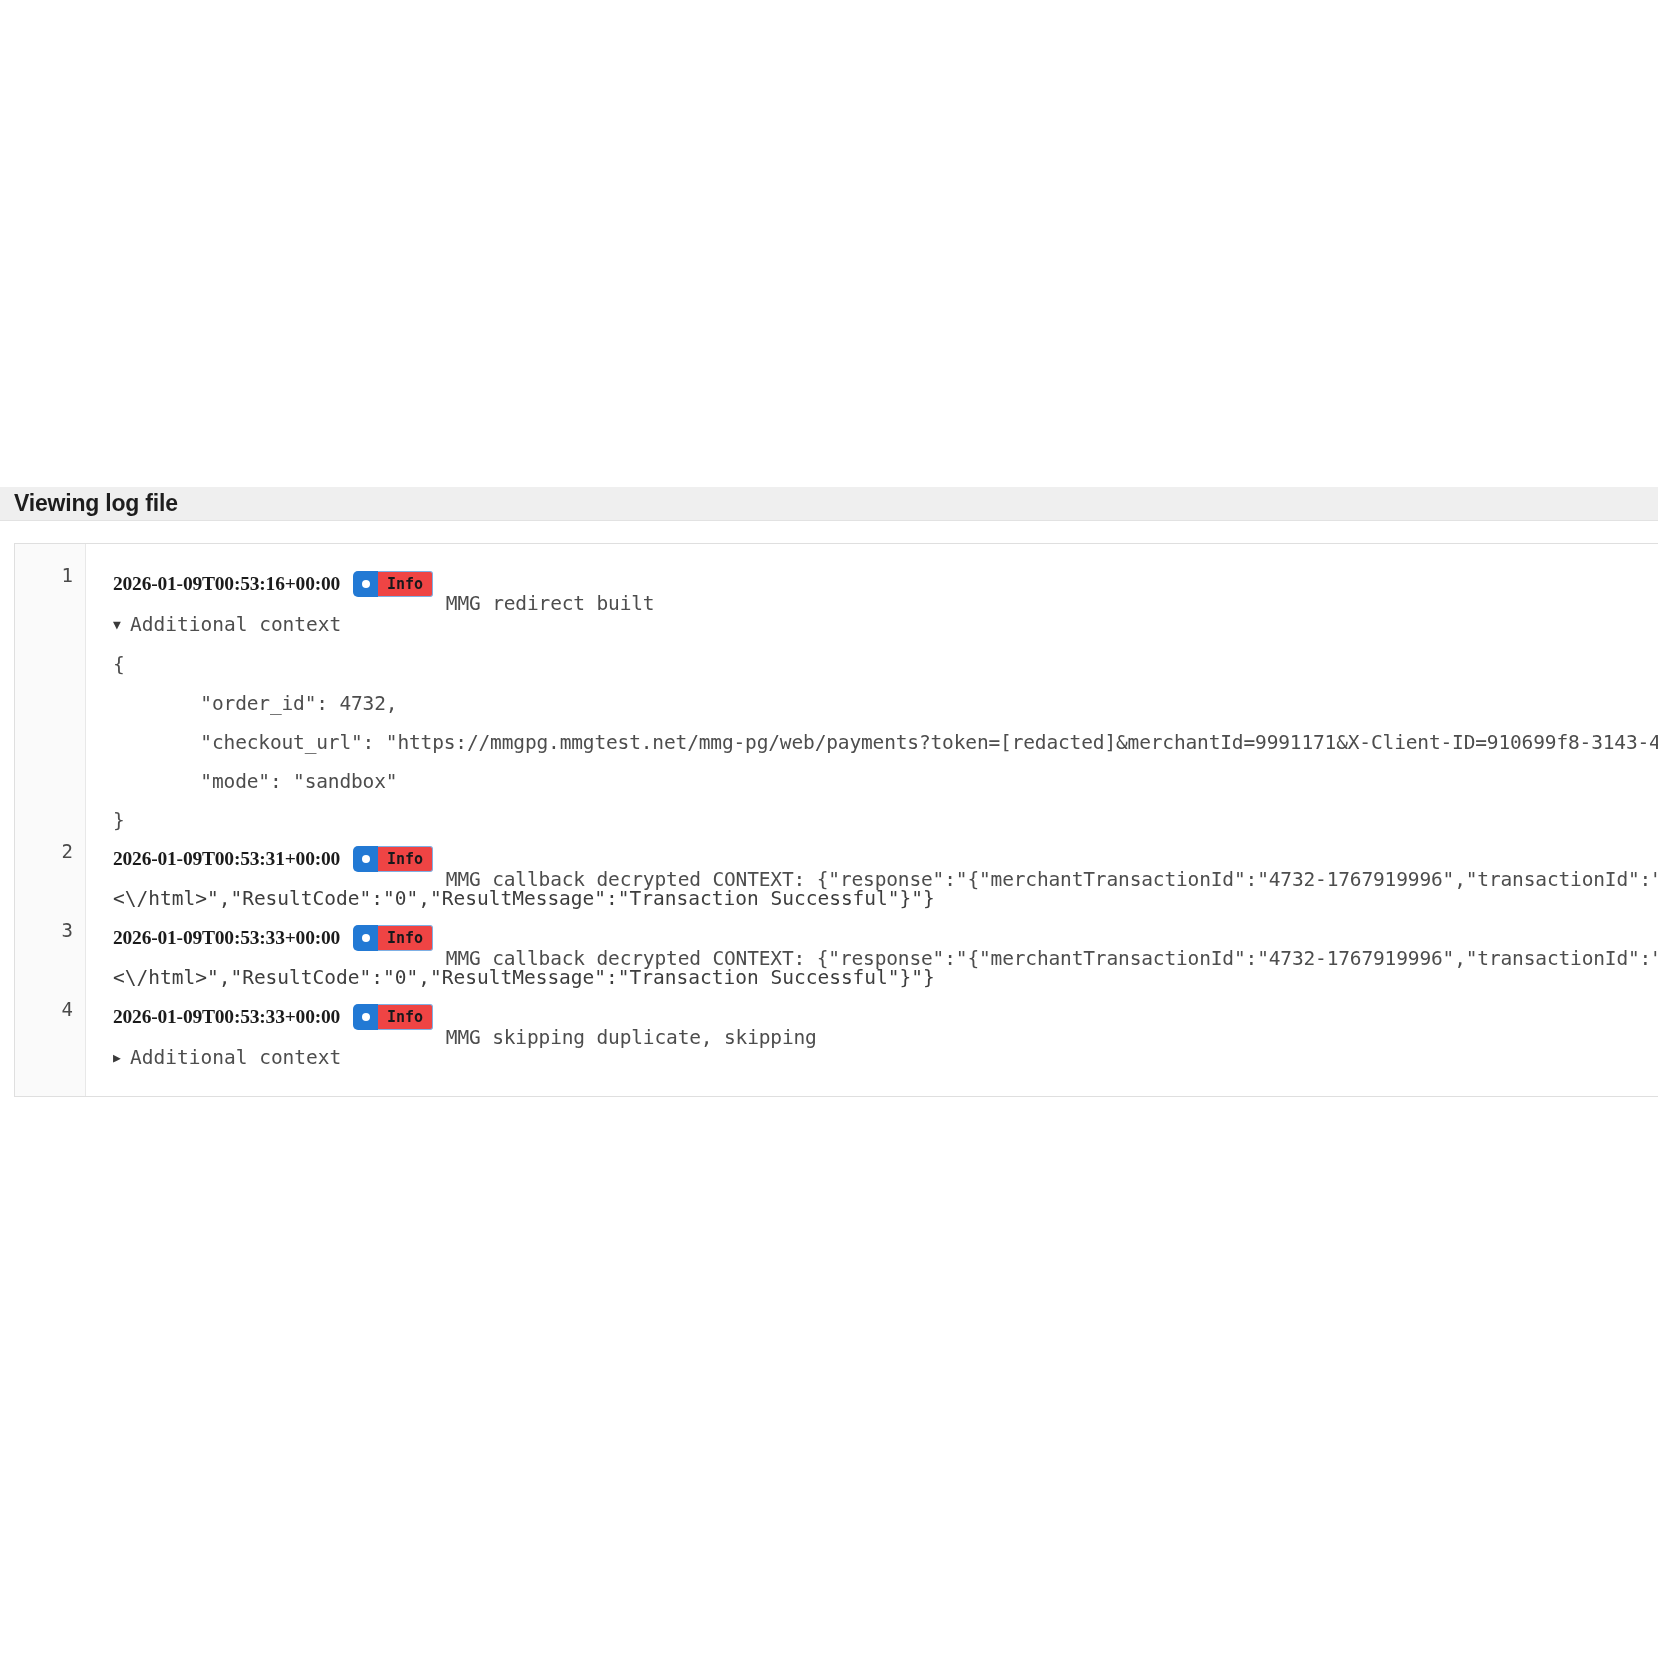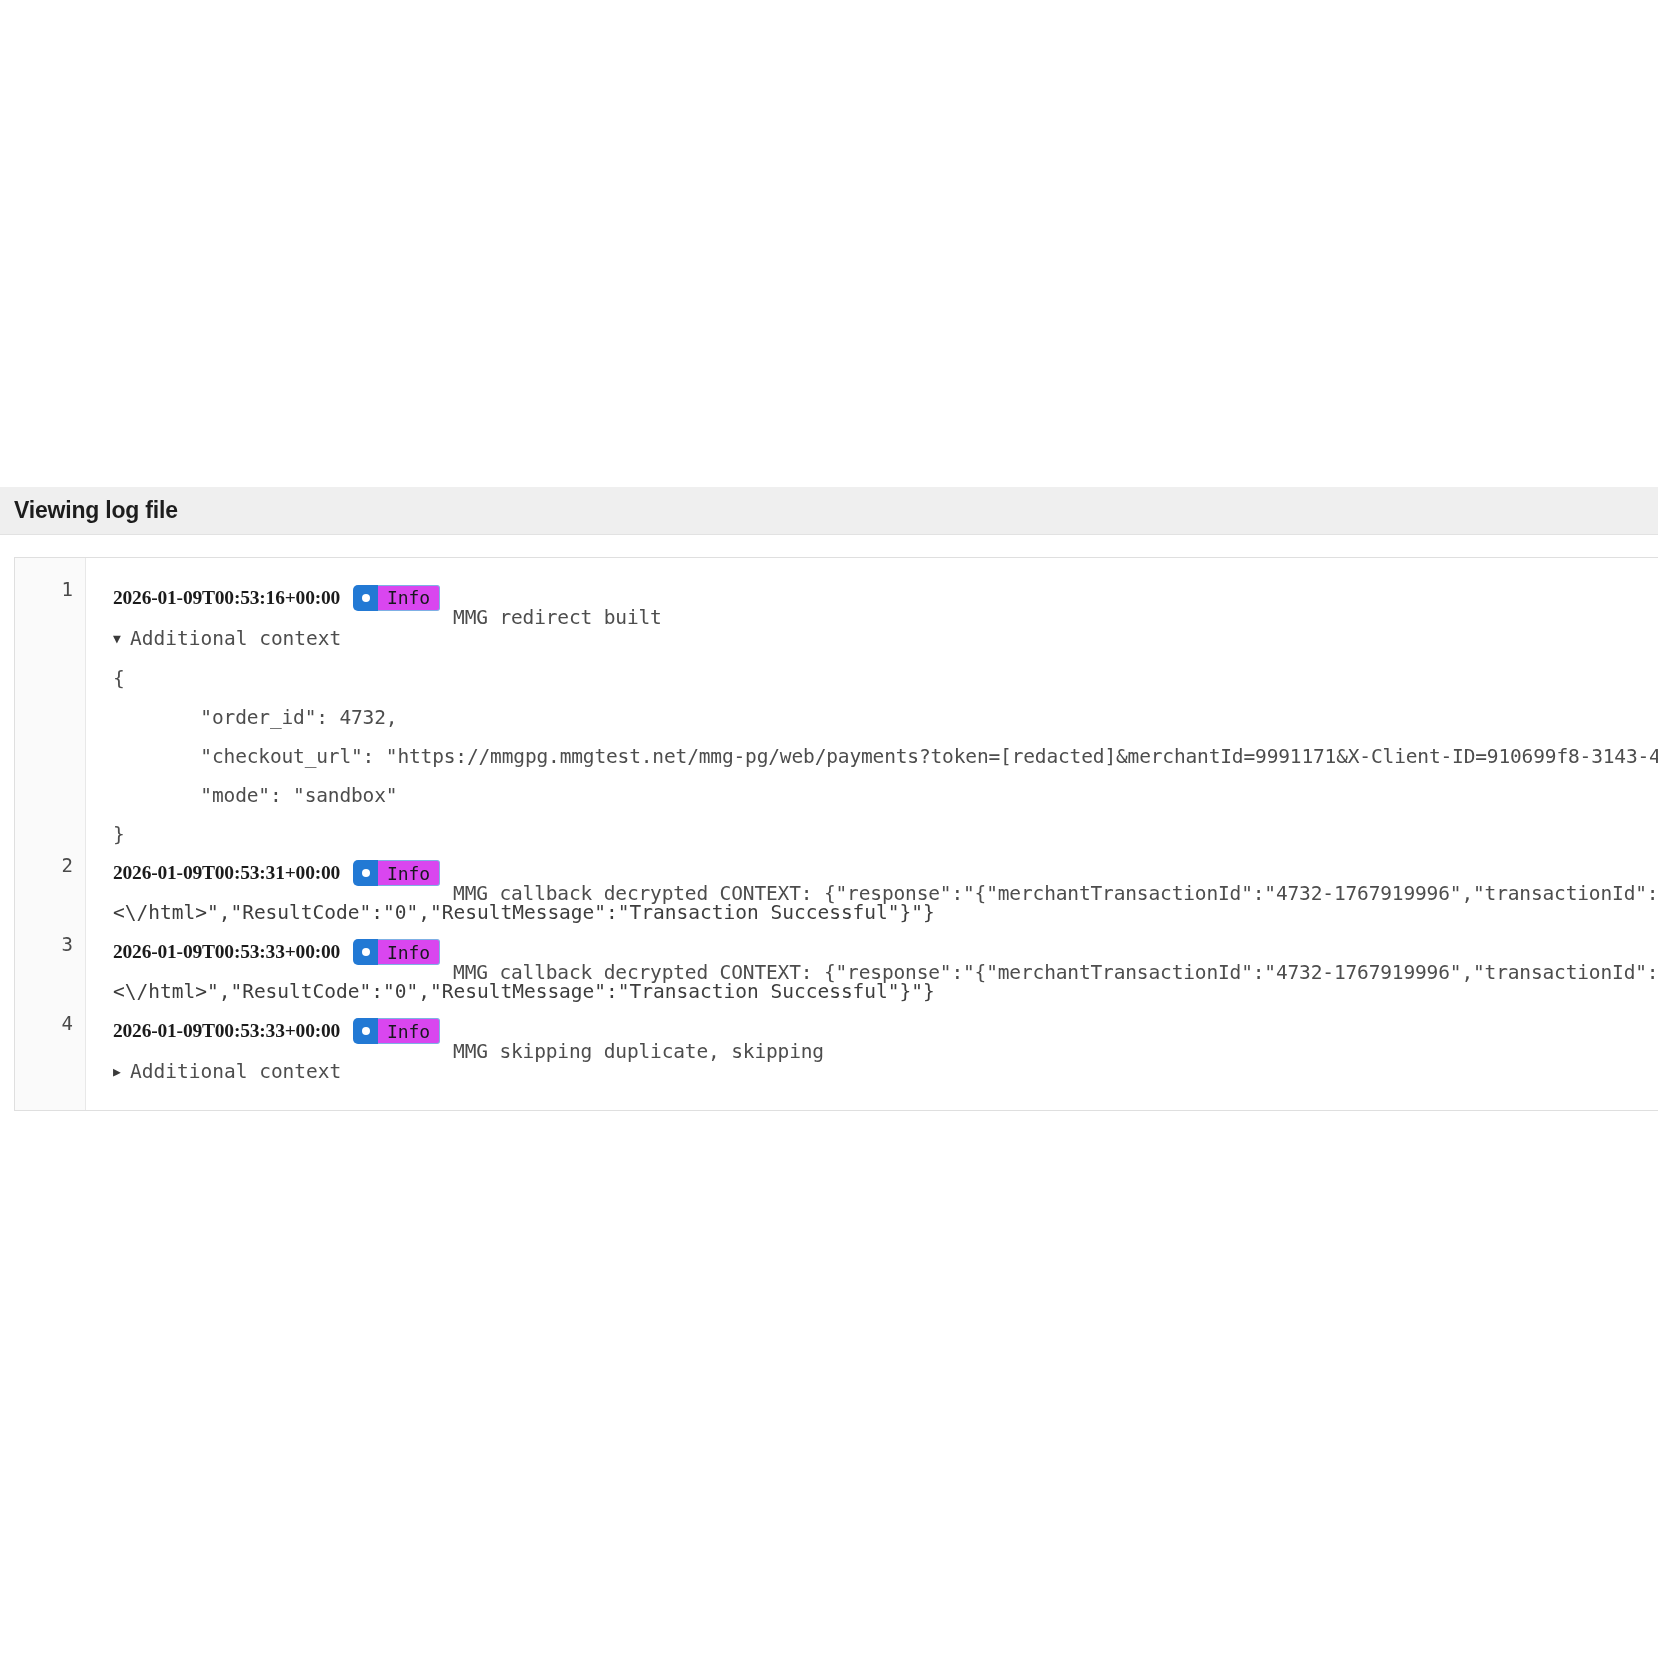--- a/index.html
+++ b/index.html
@@ -21,21 +21,21 @@
 
   
   .top-blank {
     height: 487px;
     background: #ffffff;
   }
 
   
   .log-header {
     box-sizing: border-box;
-    height: 48px;
+    height: 34px;
     background: #efefef;
     display: flex;
     align-items: center;
     padding: 0 0 0 14px;
     gap: 10px;
     border-bottom: 1px solid #e2e2e2;
   }
   .log-header-title {
     font-family: "Liberation Sans", sans-serif;
     font-size: 23px;
@@ -153,27 +153,27 @@
     width: 8px;
     height: 8px;
     border-radius: 50%;
     background: #ffffff;
   }
   .level-badge-label {
     box-sizing: border-box;
     display: flex;
     align-items: center;
     padding: 0 9px;
-    background: #d946ef;
+    background: #ef4444;
     border: 1px solid #7fb0e4;
     border-left: none;
     border-radius: 0 3px 3px 0;
     font-family: "DejaVu Sans Mono", monospace;
-    font-size: 18px;
-    font-weight: 400;
+    font-size: 15px;
+    font-weight: 700;
     color: #16181b;
     letter-spacing: -0.1px;
   }
 
   .message {
     font-family: "DejaVu Sans Mono", monospace;
     font-size: 19.5px;
     color: #4d4d4d;
     white-space: nowrap;
     letter-spacing: -0.15px;

